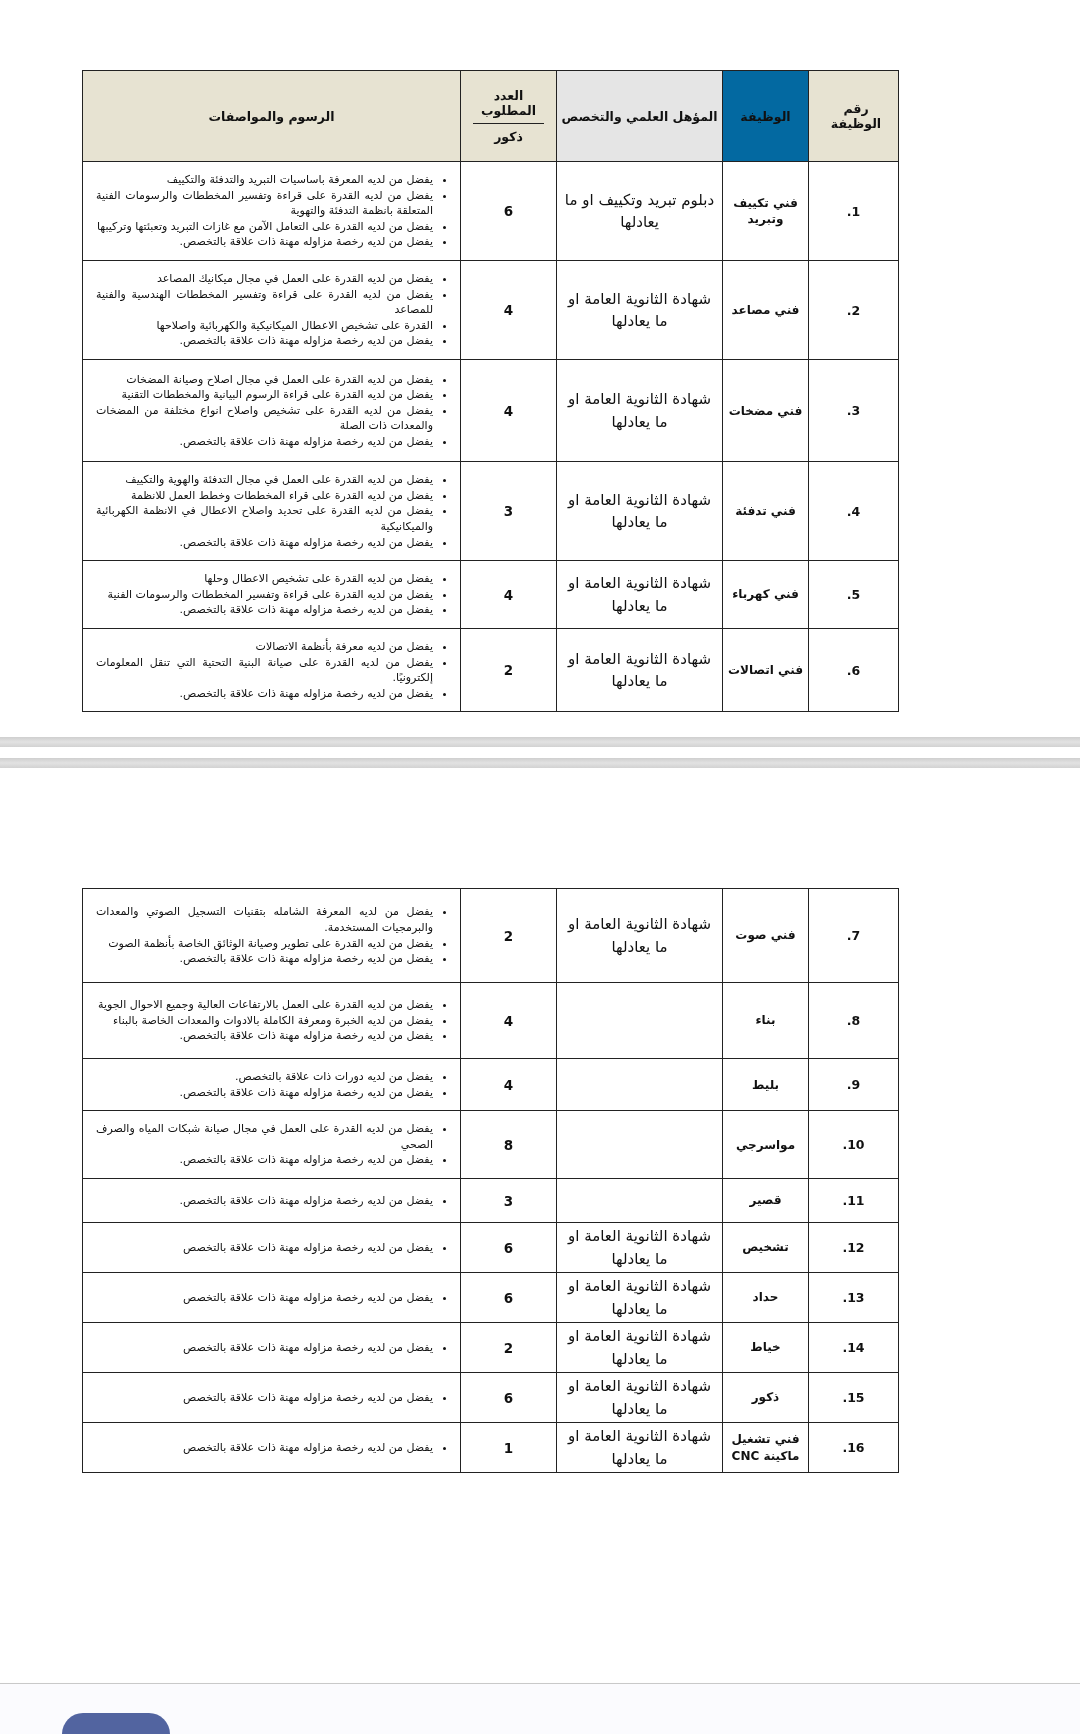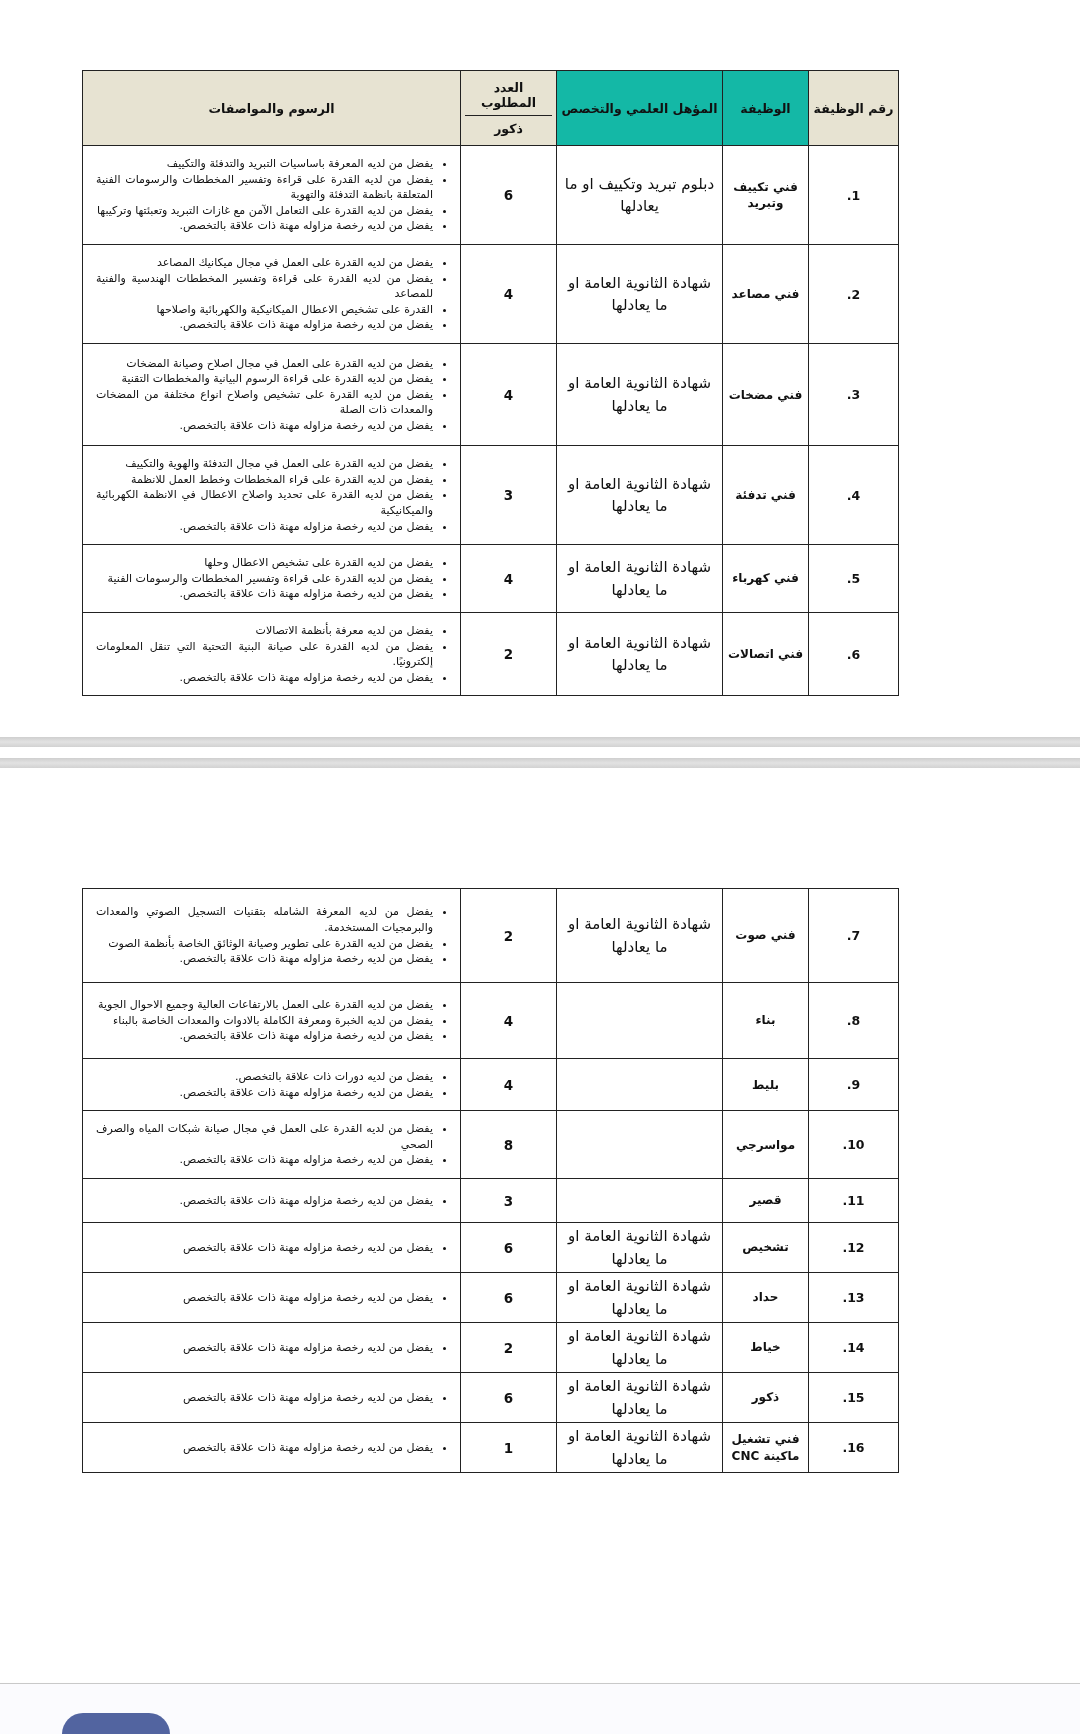--- a/index.html
+++ b/index.html
@@ -21,21 +21,21 @@
     padding:2px 3px;
     box-sizing:border-box;
   }
   .jobs-table{border:1.5px solid #222;}
   .t1{top:70px;}
   .t2{top:888px;}
   thead th{
     background:#e7e3d2;
     font-weight:bold;font-size:12.5px;text-align:center;padding:6px 2px;
   }
-  th.count-header{padding:4px;}
+  th.count-header{padding:12px;}
   .count-header .top{border-bottom:1px solid #222;padding:5px 2px;}
   .count-header .sub{padding:5px 2px;}
   .num-cell{text-align:center;font-weight:bold;font-size:12.5px;direction:ltr;}
   .job-cell{text-align:center;font-weight:bold;font-size:12px;line-height:1.35;margin-top:32px;}
   .qual-cell{text-align:center;font-size:15px;line-height:1.5;}
   .count-cell{text-align:center;font-weight:bold;font-size:13.5px;}
   .cond-cell{padding:3px 4px;}
   .cond-cell ul{
     margin:8px;padding:0 16px 0 2px;
     list-style:disc outside;
@@ -72,23 +72,23 @@
 <table class="jobs-table t1">
   <colgroup>
     <col style="width:90px">
       <col style="width:86px">
       <col style="width:166px">
     <col style="width:96px">
       <col style="width:378px">
   </colgroup>
   <thead>
     <tr>
-      <th style="background: rgb(231, 227, 210);">رقم الوظيفة</th>
-      <th style="background: #14b8a6; margin-left: 40px;">الوظيفة</th>
-      <th style="background: #14b8a6;">المؤهل العلمي والتخصص</th>
+      <th style="background: rgb(231, 227, 210); padding-left: 8px;">رقم الوظيفة</th>
+      <th style="background: #0369a1; margin-left: 40px;">الوظيفة</th>
+      <th style="background: #e5e5e5;">المؤهل العلمي والتخصص</th>
       <th class="count-header" style="background: rgb(231, 227, 210);">
         <div class="top">العدد المطلوب</div>
         <div class="sub">ذكور</div>
       </th>
       <th style="background: rgb(231, 227, 210);">الرسوم والمواصفات</th>
     </tr>
   </thead>
   <tbody id="tbody-1">
       <tr style="height: 90px;">
         <td class="num-cell">.1</td>

